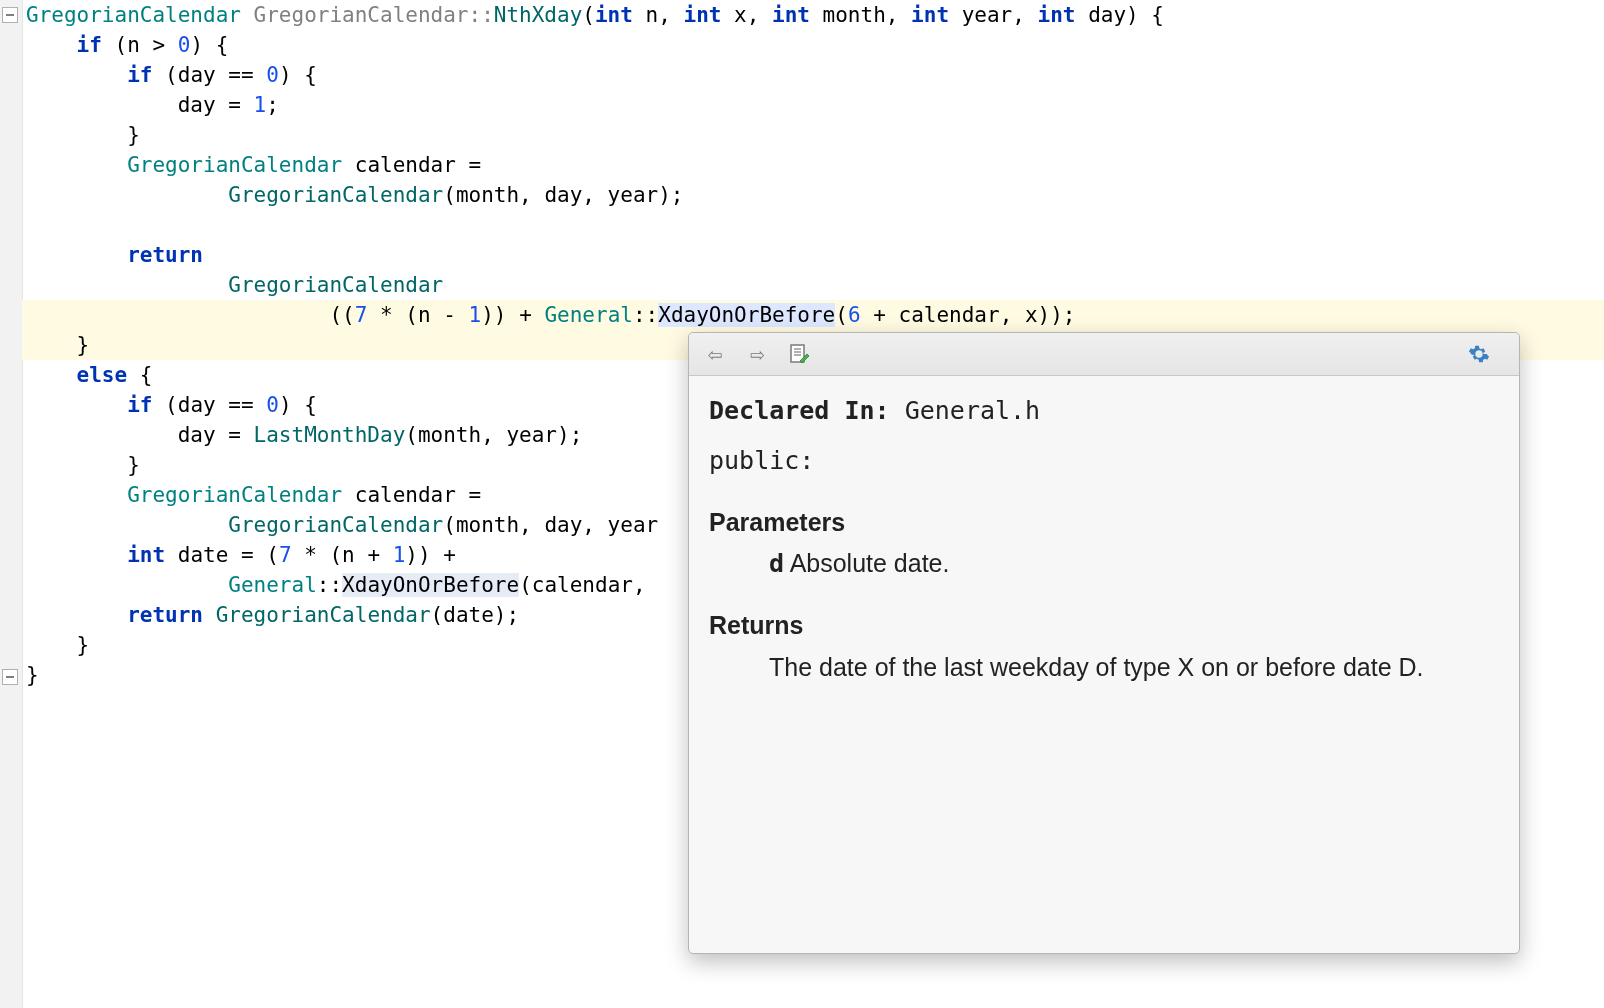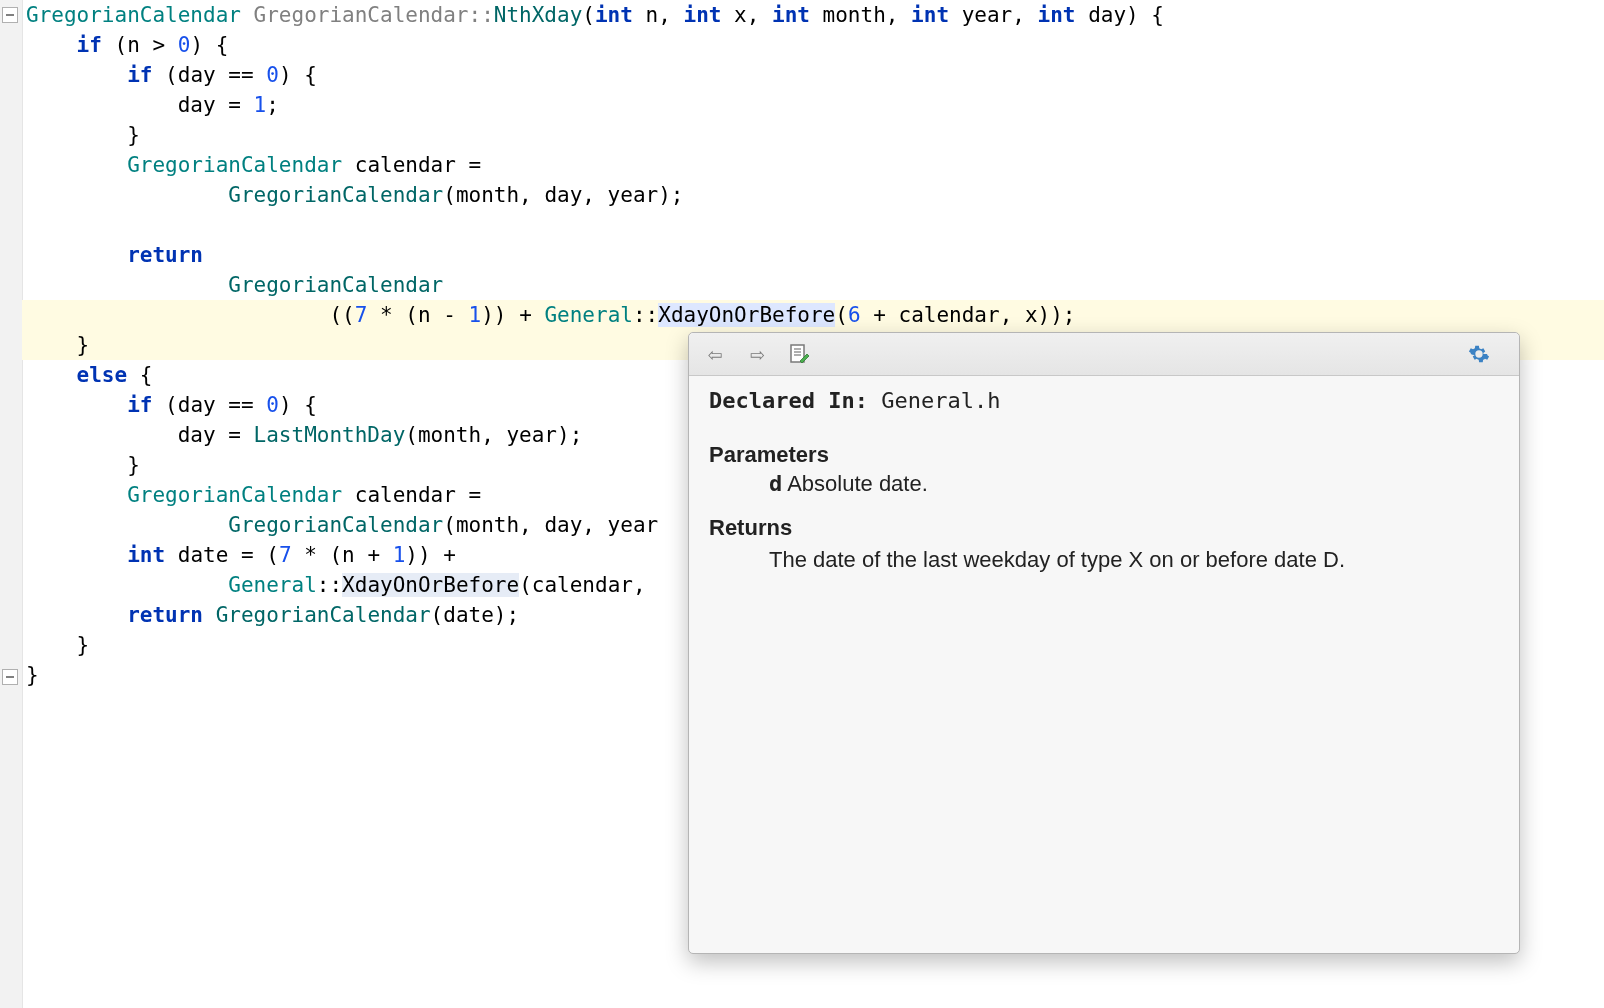--- a/index.html
+++ b/index.html
@@ -19,29 +19,29 @@
   .fn{color:#006666}
   .num{color:#1750eb}
   .sel{background:#dde7ff}
   .call{color:#000}
   
   .popup{position:absolute;left:688px;top:332px;width:830px;height:620px;background:#f7f7f7;border:1px solid #b5b5b5;border-radius:5px;box-shadow:0 8px 22px rgba(0,0,0,.25)}
   .popup-tb{height:42px;background:linear-gradient(#f0f0f0,#e5e5e5);border-bottom:1px solid #c8c8c8;border-radius:5px 5px 0 0;display:flex;align-items:center;padding:0 12px}
   .tb-btn{width:28px;height:28px;margin-right:14px;display:flex;align-items:center;justify-content:center;cursor:pointer}
   .tb-right{margin-left:auto}
   .arrow{font-size:24px;color:#7a7a7a}
-  .popup-body{padding:10px 20px;font-family:-apple-system,Helvetica,Arial,sans-serif;font-size:22px;color:#222;line-height:1.35}
+  .popup-body{padding:18px 20px;font-family:-apple-system,Helvetica,Arial,sans-serif;font-size:25px;color:#222;line-height:1.35}
   .mono{font-family:Menlo,Consolas,monospace}
   .popup-body b{font-weight:700}
   .doc-link{color:#2b6a9e}
-  .section{margin-top:8px;font-weight:700}
-  .param-list{padding-left:60px;}
+  .section{margin-top:28px;font-weight:700}
+  .param-list{padding-left:60px;margin-top:8px}
   .param-list div{margin-bottom:14px}
   .param-list b{font-family:Menlo,Consolas,monospace}
-  .returns-body{padding-left:60px;margin-top:2px}
+  .returns-body{padding-left:60px;margin-top:8px}
   .edit-icon svg{display:block}
   .sel2{background:#e6ecf6}
   
 </style>
 </head>
 <body>
 
 <div class="editor">
   <div class="gutter">
     <div class="fold start"></div>
@@ -95,20 +95,21 @@
         <svg width="22" height="22" viewBox="0 0 24 24">
           <path fill="#3b82c4" d="M12 8a4 4 0 100 8 4 4 0 000-8zm9 4a7 7 0 01-.1 1.2l2.1 1.6-2 3.4-2.5-1a7 7 0 01-2 1.2l-.4 2.6h-4l-.4-2.6a7 7 0 01-2-1.2l-2.5 1-2-3.4 2.1-1.6A7 7 0 013 12a7 7 0 01.1-1.2L1 9.2l2-3.4 2.5 1a7 7 0 012-1.2L7.9 3h4l.4 2.6a7 7 0 012 1.2l2.5-1 2 3.4-2.1 1.6c.1.4.1.8.1 1.2z"></path>
         </svg>
       </div>
     </div>
     <div class="popup-body">
       <div>
         <b class="mono">Declared In: </b><span class="mono">General.h</span>
       </div>
       <div style="height:16px"></div>
+      <div class="mono">public:</div>
 
       <div class="section">Parameters</div>
       <div class="param-list">
         <div><b>d</b><span> Absolute date.</span></div>
       </div>
 
       <div class="section">Returns</div>
       <div class="returns-body">The date of the last weekday of type X on or before date D.</div>
     </div>
   </div>

